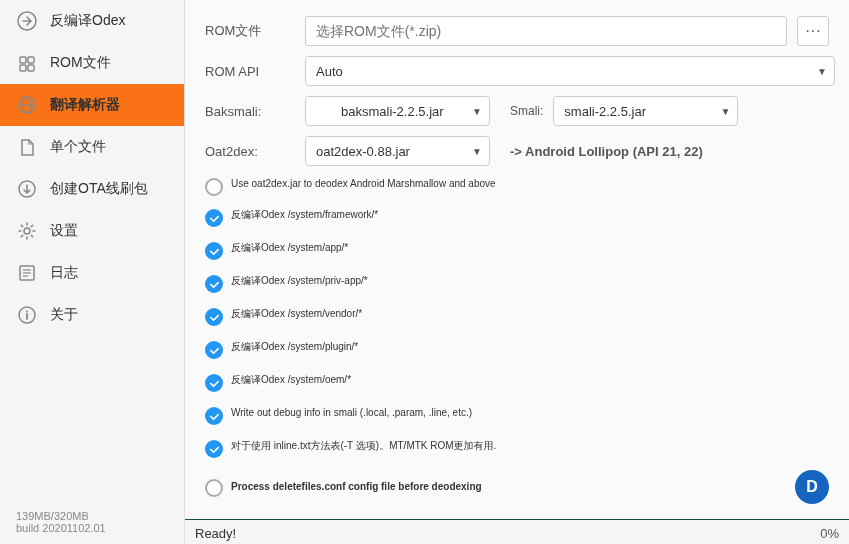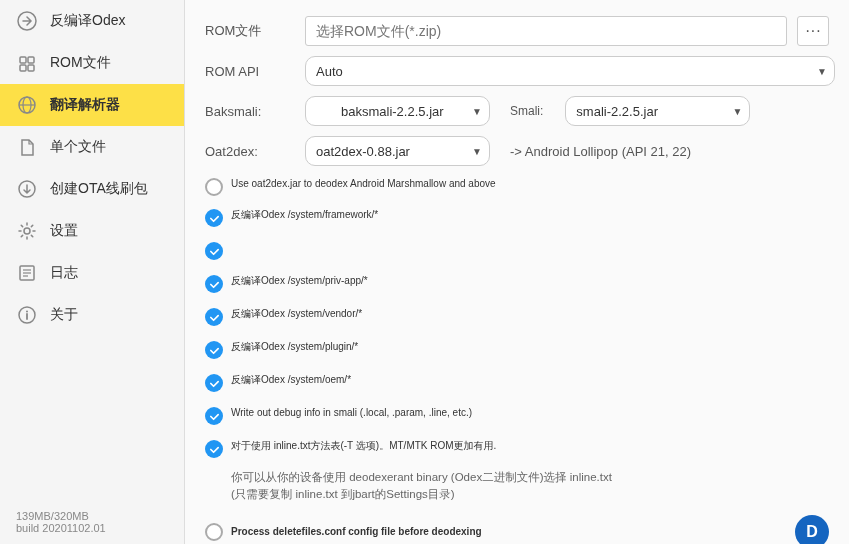--- a/index.html
+++ b/index.html
@@ -17,21 +17,21 @@
     }
     .sidebar-item {
       display: flex;
       align-items: center;
       padding: 10px 16px;
       cursor: pointer;
       color: #333;
       gap: 12px;
       font-size: 14px;
     }
-    .sidebar-item.active { background: #fde047; font-weight: bold; }
+    .sidebar-item.active { background: #f97316; font-weight: bold; }
     .sidebar-icon {
       width: 22px;
       height: 22px;
       display: flex;
       align-items: center;
       justify-content: center;
       flex-shrink: 0;
     }
     .sidebar-footer {
       margin-top: auto;
@@ -87,40 +87,40 @@
       color: #555;
     }
     .select-wrap {
       position: relative;
       display: inline-flex;
       align-items: center;
     }
     .form-select {
       height: 30px;
       border: 1px solid #ccc;
-      border-radius: 10px;
+      border-radius: 4px;
       background: #fff;
       padding: 0 28px 0 10px;
       font-size: 13px;
       color: #333;
       appearance: none;
       cursor: pointer;
     }
     .form-select-arrow {
       position: absolute;
       right: 8px;
       pointer-events: none;
       color: #555;
       font-size: 10px;
     }
     .select-wide .form-select { width: 520px; }
     .select-med .form-select { width: 180px; }
     .select-oat .form-select { width: 180px; }
     .col-label { color: #555; font-size: 12px; }
-    .oat-arrow { color: #555; font-size: 13px; }
+    .oat-arrow { color: #555; font-size: 13px; font-weight: bold; }
 
     
     .check-row {
       display: flex;
       align-items: flex-start;
       gap: 8px;
       padding: 1px 0;
     }
     .check-circle {
       width: 18px;
@@ -299,21 +299,21 @@
   <div class="form-row">
     <span class="form-label">Baksmali:</span>
     <div class="select-wrap select-med">
       <select class="form-select" style="width:185px;padding-left:35px;">
         <option>baksmali-2.2.5.jar</option>
       </select>
       <span class="form-select-arrow">▼</span>
     </div>
     <span class="col-label" style="margin-left:10px;">Smali:</span>
     <div class="select-wrap">
-      <select class="form-select" style="width:185px;margin-left:12px;">
+      <select class="form-select" style="width:185px;">
         <option>smali-2.2.5.jar</option>
       </select>
       <span class="form-select-arrow">▼</span>
     </div>
   </div>
 
   <div class="form-row">
     <span class="form-label">Oat2dex:</span>
     <div class="select-wrap select-oat">
       <select class="form-select" style="width:185px;">
@@ -337,20 +337,21 @@
           </svg>
       </div>
       <span class="check-text">反编译Odex /system/framework/*</span>
     </div>
     <div class="check-row">
       <div class="check-circle">
         <svg viewBox="0 0 12 12" fill="none">
             <path d="M2 6l3 3 5-5" stroke="white" stroke-width="1.8" stroke-linecap="round" stroke-linejoin="round"></path>
           </svg>
       </div>
+      <span class="check-text">反编译Odex /system/app/*</span>
     </div>
     <div class="check-row">
       <div class="check-circle">
         <svg viewBox="0 0 12 12" fill="none">
             <path d="M2 6l3 3 5-5" stroke="white" stroke-width="1.8" stroke-linecap="round" stroke-linejoin="round"></path>
           </svg>
       </div>
       <span class="check-text">反编译Odex /system/priv-app/*</span>
     </div>
     <div class="check-row">
@@ -388,24 +389,20 @@
     <div class="check-row">
       <div class="check-circle">
         <svg viewBox="0 0 12 12" fill="none">
             <path d="M2 6l3 3 5-5" stroke="white" stroke-width="1.8" stroke-linecap="round" stroke-linejoin="round"></path>
           </svg>
       </div>
       <span class="check-text">对于使用 inline.txt方法表(-T 选项)。MT/MTK ROM更加有用.</span>
     </div>
   </div>
 
-  <div class="info-text">
-    <span>你可以从你的设备使用 deodexerant binary (Odex二进制文件)选择 inline.txt</span><br>
-    <span>(只需要复制 inline.txt 到jbart的Settings目录)</span>
-  </div>
 
   <div class="check-row" style="align-items:center; justify-content: space-between;">
     <div style="display:flex; align-items:center; gap:8px;font-weight:bold;">
       <div class="radio-circle"></div>
       <span class="check-text">Process deletefiles.conf config file before deodexing</span>
     </div>
     <div class="avatar-btn">
       <span>D</span>
     </div>
   </div>

